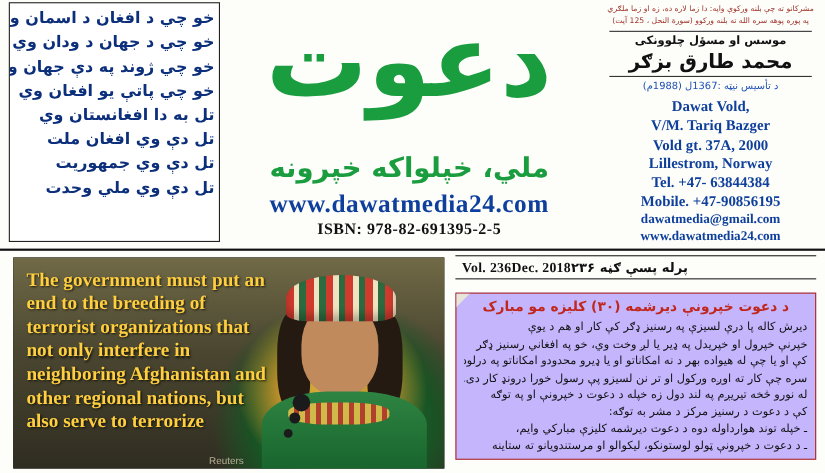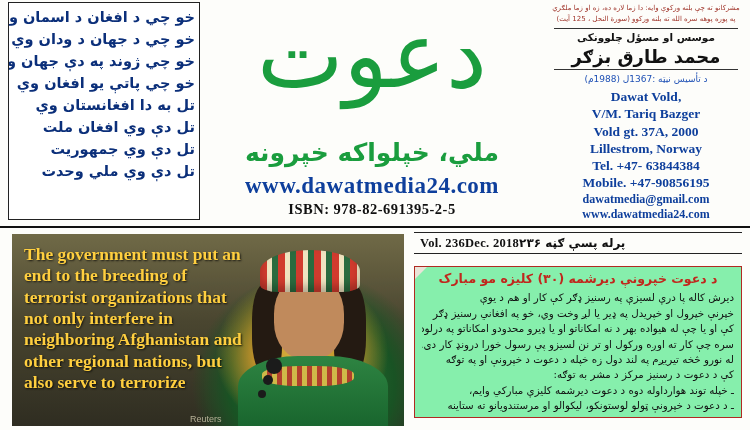--- a/index.html
+++ b/index.html
@@ -63,21 +63,21 @@
     text-align: center;
   }
   .logo-wrap {
     position: relative;
     height: 118px;
   }
   .logo-text {
     font-family: "DejaVu Sans", sans-serif;
     font-size: 92px;
     line-height: 112px;
-    font-weight: normal;
+    font-weight: bold;
     color: #1a9d3e;
     direction: rtl;
     letter-spacing: -2px;
   }
   .tagline {
     direction: rtl;
     font-family: "DejaVu Sans", sans-serif;
     font-size: 25px;
     font-weight: bold;
     color: #1a9d3e;
@@ -311,21 +311,21 @@
     font-weight: bold;
     color: #111;
   }
   .article-box {
     position: relative;
     margin-top: 12px;
     border: 1px solid #b02a22;
     height: 152px;
     box-sizing: border-box;
     padding: 4px 7px 0 7px;
-    background: #86efac;
+    background: #c4b5fd;
     overflow: hidden;
   }
   .article-title {
     direction: rtl;
     text-align: center;
     font-family: "DejaVu Sans", sans-serif;
     font-size: 12.5px;
     font-weight: bold;
     color: #c0271d;
     line-height: 1.3;

